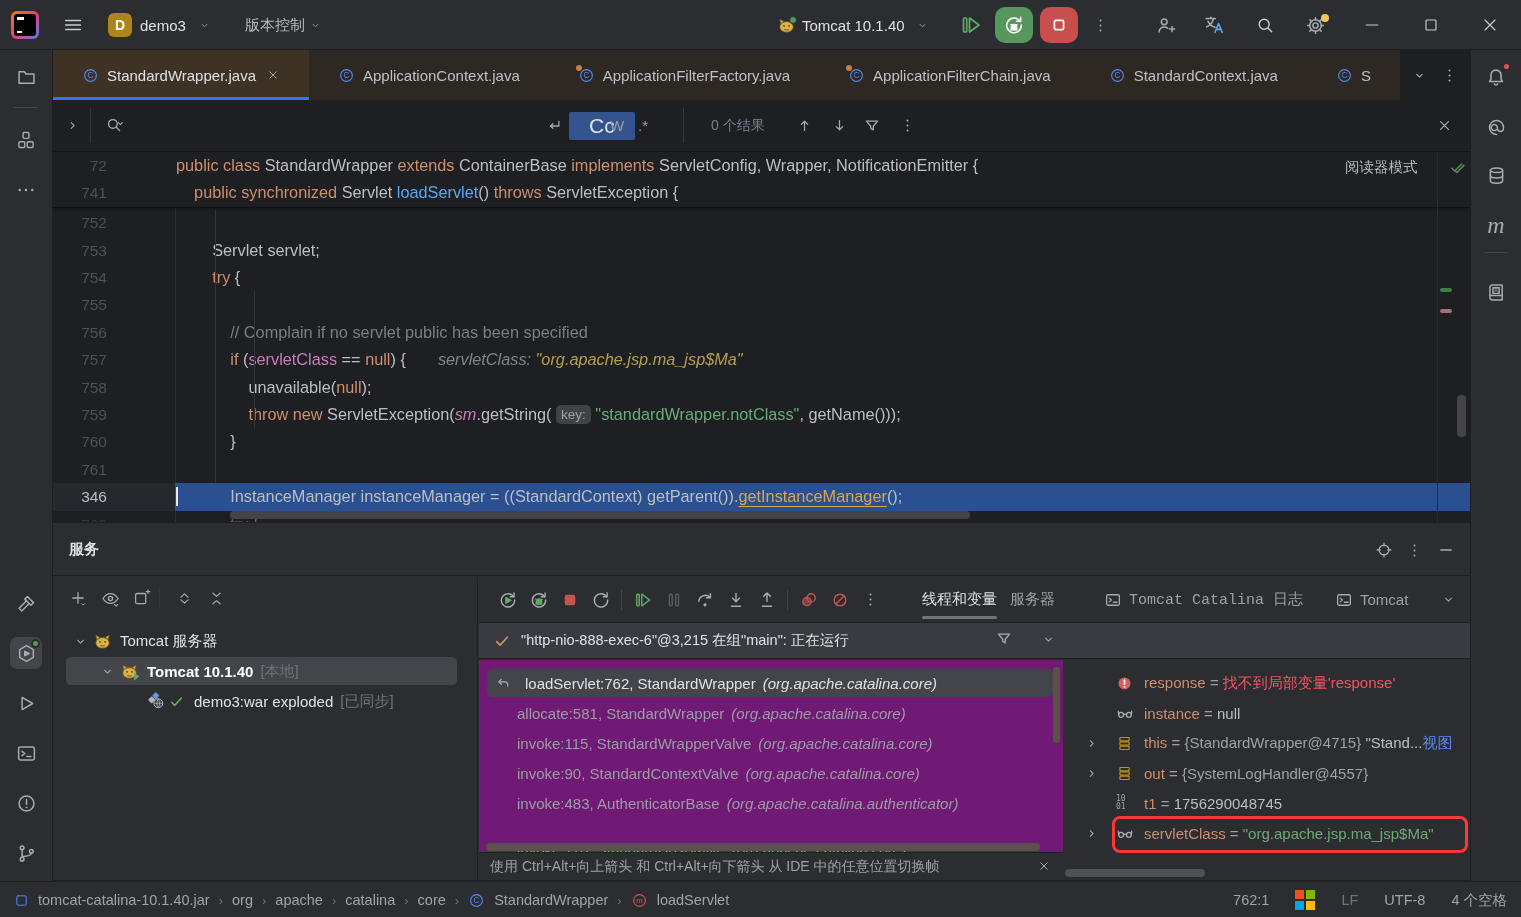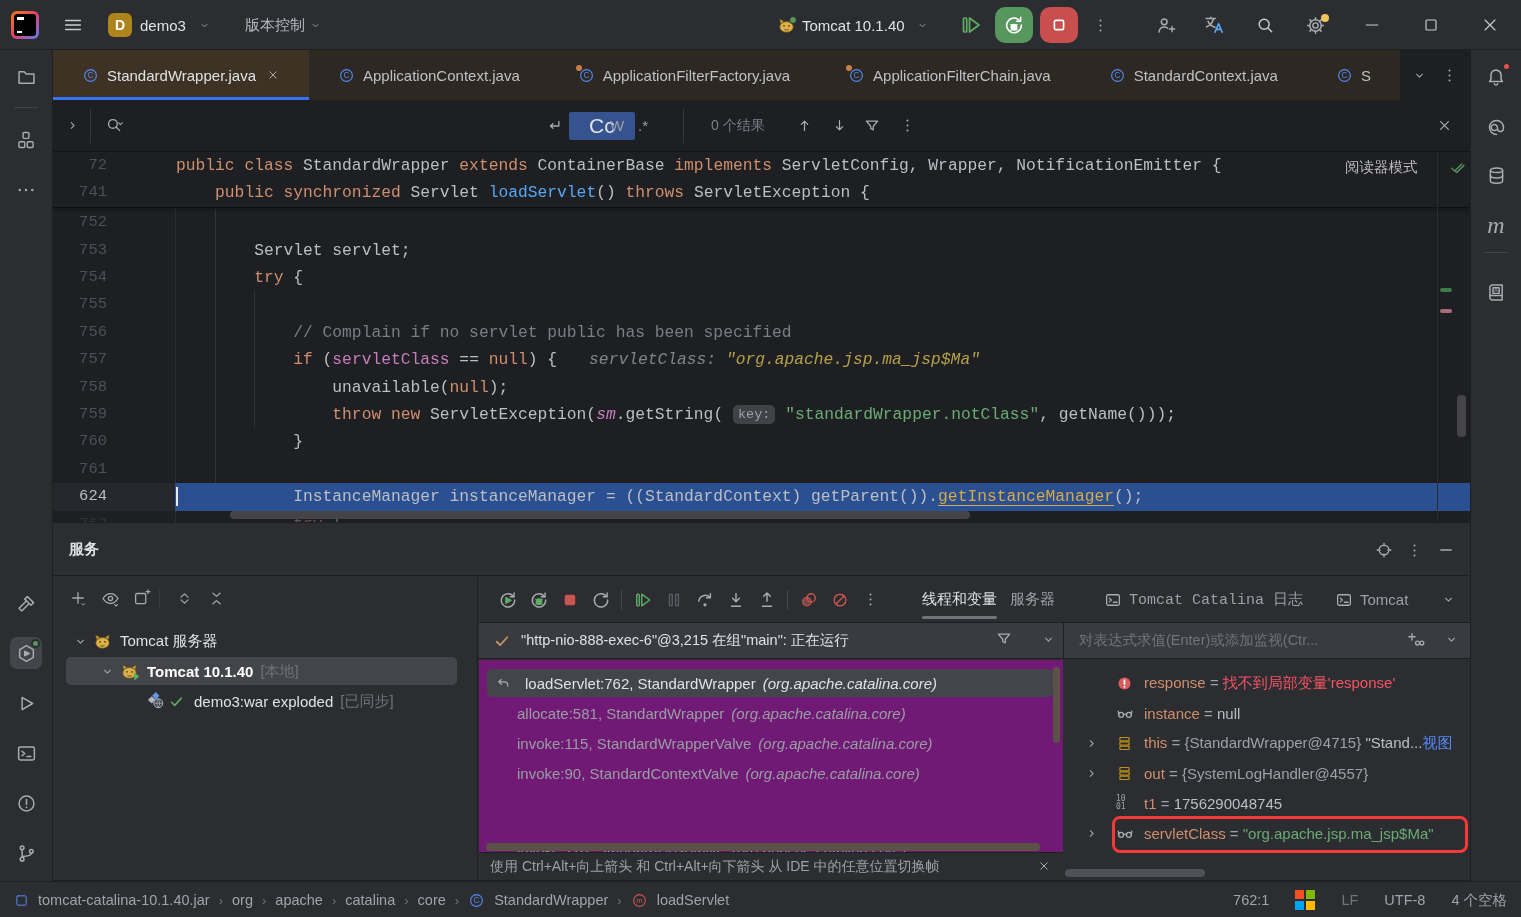--- a/index.html
+++ b/index.html
@@ -47,21 +47,21 @@
 .tab.active{background:#3d3223;color:#dfe1e5}
 .tab.active:after{content:"";position:absolute;left:0;right:0;bottom:0;height:3px;background:#3574f0}
 .tabctl{display:flex;align-items:center;gap:14px;padding:0 12px;background:#1e1f22}
 
 #searchbar{position:absolute;left:0;top:50px;right:0;height:52px;background:#1e1f22;border-bottom:1px solid #131416}
 #searchbar .s-item{position:absolute;top:0;height:51px;display:flex;align-items:center}
 .badge{border-radius:2px;padding:2px 20px;font-size:21px}
 .vline{position:absolute;top:8px;bottom:8px;width:1px;background:#35373b}
 
 #editor{position:absolute;left:0;top:102px;right:0;height:370px;background:#1e1f22;overflow:hidden}
-.crow{position:relative;height:27.4px;white-space:pre;font-family:Liberation Mono, monospace;font-size:16.3px;line-height:27.4px;color:#bcbec4}
+.crow{position:relative;height:27.4px;white-space:pre;font-family:Liberation Sans, sans-serif;font-size:16.3px;line-height:27.4px;color:#bcbec4}
 .crow .ln{position:absolute;left:0;top:0;width:122px;text-align:right;padding-right:68px;color:#4b5059;font-size:15.5px}
 .crow .ct{position:absolute;left:123px;top:0}
 .crow.exec{background:transparent}
 .crow.exec .bgbar{position:absolute;left:122px;right:0;top:0;bottom:0;background:#2a5091}
 .crow.exec .gbg{position:absolute;left:0;width:122px;top:0;bottom:0;background:#26282e}
 .cs-k{color:#cf8e6d}.cs-p{color:#bcbec4}.cs-m{color:#56a8f5}.cs-s{color:#6aab73}.cs-c{color:#7a7e85}
 .cs-f{color:#c77dbb}.cs-fi{color:#c77dbb;font-style:italic}.cs-i{font-style:italic}
 .cs-link{color:#d5a94c;text-decoration:underline;text-underline-offset:4px}
 .cs-pill{display:inline-block;background:#404247;color:#9da0a8;border-radius:5px;font-size:13.5px;line-height:19px;padding:0 5px;vertical-align:1px}
 .hintlab{color:#808489;font-style:italic}
@@ -500,21 +500,21 @@
         <div class="crow"><span class="ln">752</span><span class="ct"></span></div>
         <div class="crow"><span class="ln">753</span><span class="ct"><span class="cs-p">        Servlet servlet;</span></span></div>
         <div class="crow"><span class="ln">754</span><span class="ct"><span class="cs-k">        try </span><span class="cs-p">{</span></span></div>
         <div class="crow"><span class="ln">755</span></div>
         <div class="crow"><span class="ln">756</span><span class="ct"><span class="cs-c">            // Complain if no servlet public has been specified</span></span></div>
         <div class="crow"><span class="ln">757</span><span class="ct"><span class="cs-k">            if </span><span class="cs-p">(</span><span class="cs-f">servletClass</span><span class="cs-p"> == </span><span class="cs-k">null</span><span class="cs-p">) {</span><span style="margin-left:32px"><span class="hintlab">servletClass: </span><span class="hintval">"org.apache.jsp.ma_jsp$Ma"</span></span></span></div>
         <div class="crow"><span class="ln">758</span><span class="ct"><span class="cs-p">                unavailable(</span><span class="cs-k">null</span><span class="cs-p">);</span></span></div>
         <div class="crow"><span class="ln">759</span><span class="ct"><span class="cs-k">                throw new </span><span class="cs-p">ServletException(</span><span class="cs-fi">sm</span><span class="cs-p">.getString( </span><span class="cs-pill">key:</span><span class="cs-p"> </span><span class="cs-s">"standardWrapper.notClass"</span><span class="cs-p">, getName()));</span></span></div>
         <div class="crow"><span class="ln">760</span><span class="ct"><span class="cs-p">            }</span></span></div>
         <div class="crow"><span class="ln">761</span><span class="ct"></span></div>
-        <div class="crow exec"><span class="gbg"></span><span class="bgbar"></span><span class="ln" style="color:#bcbec4">624</span><span class="ct"><span class="cs-p">            InstanceManager instanceManager = ((StandardContext) getParent()).</span><span class="cs-link">getInstanceManager</span><span class="cs-p">();</span></span></div>
+        <div class="crow exec"><span class="gbg"></span><span class="bgbar"></span><span class="ln" style="color:#bcbec4">346</span><span class="ct"><span class="cs-p">            InstanceManager instanceManager = ((StandardContext) getParent()).</span><span class="cs-link">getInstanceManager</span><span class="cs-p">();</span></span></div>
         <div class="crow" style="opacity:.45"><span class="ln">763</span><span class="ct"><span class="cs-k">            try </span><span class="cs-p">{</span></span></div>
       </div>
     <div class="iguide" style="left:162px;top:57px;height:274px"></div>
     <div class="iguide" style="left:201px;top:139px;height:137px"></div>
     <div id="sticky">
         <div class="crow"><span class="ln">72</span><span class="ct"><span class="cs-k">public class </span><span class="cs-p">StandardWrapper </span><span class="cs-k">extends </span><span class="cs-p">ContainerBase </span><span class="cs-k">implements </span><span class="cs-p">ServletConfig, Wrapper, NotificationEmitter {</span></span></div>
         <div class="crow"><span class="ln">741</span><span class="ct"><span class="cs-k">    public synchronized </span><span class="cs-p">Servlet </span><span class="cs-m">loadServlet</span><span class="cs-p">() </span><span class="cs-k">throws </span><span class="cs-p">ServletException {</span></span></div>
       </div>
     <div id="caret" style="left: 123px; top: 335.3px; height: 19px;"></div>
     <div id="ed-hsb" style="left:177px;top:359px;width:740px"></div>
@@ -777,35 +777,20 @@
         <span class="hicon" style="left:514px;top:5px" id="thr-funnel">
             <svg width="18" height="18" viewBox="0 0 24 24" fill="none" stroke="#a8abb0" stroke-width="1.7" stroke-linecap="round" stroke-linejoin="round">
               <path d="M4.5 5.5h15l-5.8 6.8v4.9l-3.4-1.9v-3z"></path>
             </svg>
           </span>
         <span class="hicon" style="left:558px;top:5px" id="thr-chev">
             <svg width="15" height="15" viewBox="0 0 24 24" fill="none" stroke="#9da0a8" stroke-width="1.7" stroke-linecap="round" stroke-linejoin="round">
               <path d="M7.5 10l4.5 4.5L16.5 10"></path>
             </svg>
           </span>
-        <div id="watchrow">
-          <span>对表达式求值(Enter)或添加监视(Ctr...</span>
-          <span class="hicon" style="right:44px;left:auto;top:5px" id="addwatch">
-              <svg width="19" height="19" viewBox="0 0 24 24" fill="none" stroke="#a8abb0" stroke-width="1.7" stroke-linecap="round" stroke-linejoin="round">
-                <path d="M7.5 4.5v8M3.5 8.5h8"></path>
-                <circle cx="14.5" cy="16.5" r="2.4"></circle>
-                <circle cx="20" cy="16.5" r="2.4"></circle>
-              </svg>
-            </span>
-          <span class="hicon" style="right:8px;left:auto;top:5px" id="watch-chev">
-              <svg width="15" height="15" viewBox="0 0 24 24" fill="none" stroke="#9da0a8" stroke-width="1.7" stroke-linecap="round" stroke-linejoin="round">
-                <path d="M7.5 10l4.5 4.5L16.5 10"></path>
-              </svg>
-            </span>
-        </div>
       </div>
       <div id="frames">
           <div class="frow sel" style="top: 8px;">
             <span class="fsel"></span>
             <span style="position:absolute;left:16px;top:6px">
               <svg width="17" height="17" viewBox="0 0 24 24" fill="none" stroke="#a8abb0" stroke-width="1.7" stroke-linecap="round" stroke-linejoin="round">
                 <path d="M9 7.5L5.5 11 9 14.5"></path>
                 <path d="M5.5 11h8a4.5 4.5 0 0 1 4.5 4.5V17"></path>
               </svg>
             </span>
@@ -817,20 +802,24 @@
             <span class="fpkg">(org.apache.catalina.core)</span>
           </div>
           <div class="frow" style="top: 68px;">
             <span>invoke:115, StandardWrapperValve</span>
             <span class="fpkg">(org.apache.catalina.core)</span>
           </div>
           <div class="frow" style="top: 98px;">
             <span>invoke:90, StandardContextValve</span>
             <span class="fpkg">(org.apache.catalina.core)</span>
           </div>
+          <div class="frow" style="top: 128px;">
+            <span>invoke:483, AuthenticatorBase</span>
+            <span class="fpkg">(org.apache.catalina.authenticator)</span>
+          </div>
           <div class="frow" style="top: 158px; margin-top: 16px;">
             <span>invoke:116, StandardHostValve</span>
             <span class="fpkg">(org.apache.catalina.core)</span>
           </div>
         </div>
       <div id="f-vsb" style="left:574px;top:90px;height:76px"></div>
       <div id="f-hsb" style="left:7px;top:266px;width:554px"></div>
       <div id="hintbar">
         <span>使用 Ctrl+Alt+向上箭头 和 Ctrl+Alt+向下箭头 从 IDE 中的任意位置切换帧</span>
         <span class="hx" id="hint-x">

